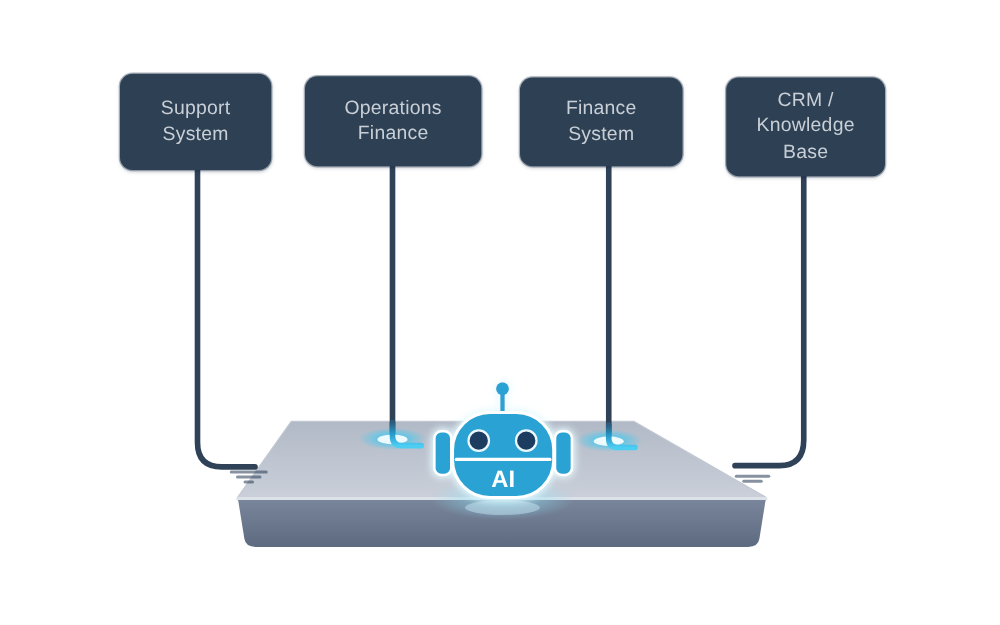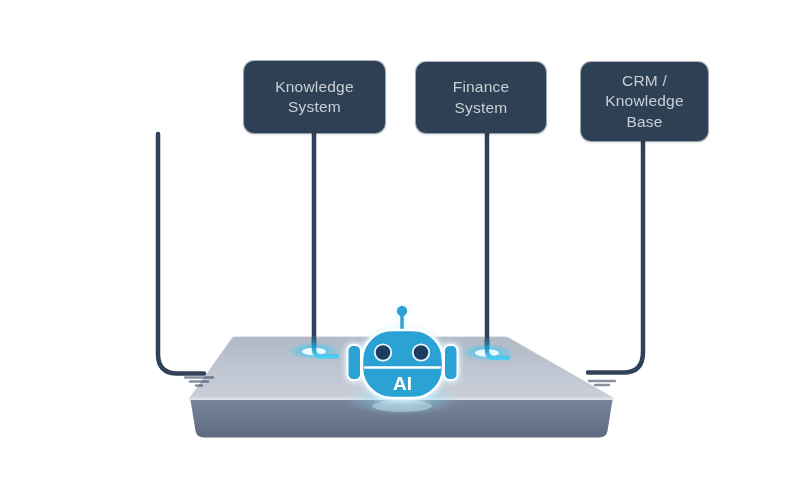--- a/index.html
+++ b/index.html
@@ -104,22 +104,25 @@
       <rect x="347.5" y="345" width="13.5" height="35" rx="5.5" fill="#2ba3d4" stroke="#ffffff" stroke-width="2"></rect>
       <rect x="444" y="345" width="13.5" height="35" rx="5.5" fill="#2ba3d4" stroke="#ffffff" stroke-width="2"></rect>
       <rect x="362" y="330" width="81" height="68" rx="30" fill="#2ba3d4" stroke="#ffffff" stroke-width="2.5"></rect>
       <circle cx="383" cy="352.5" r="8.2" fill="#1d3d5f" stroke="#eaf7fd" stroke-width="1.8"></circle>
       <circle cx="421" cy="352.5" r="8.2" fill="#1d3d5f" stroke="#eaf7fd" stroke-width="1.8"></circle>
       <path d="M365 367.5 H440" stroke="#ffffff" stroke-width="2.5" stroke-linecap="round"></path>
       <text x="402.5" y="389.5" text-anchor="middle" fill="#ffffff" font-family="Liberation Sans, sans-serif" font-size="19" font-weight="bold">AI</text>
     </g>
   </svg>
 
+  <div class="sys-box" id="box-support">
+    <span class="lbl">Support System</span>
+  </div>
   <div class="sys-box" id="box-operations">
-    <span class="lbl">Knowledge System</span>
+    <span class="lbl">Operations Finance</span>
   </div>
   <div class="sys-box" id="box-finance">
     <span class="lbl">Finance System</span>
   </div>
   <div class="sys-box" id="box-crm">
     <span class="lbl">CRM / Knowledge Base</span>
   </div>
 
 </div>
 

